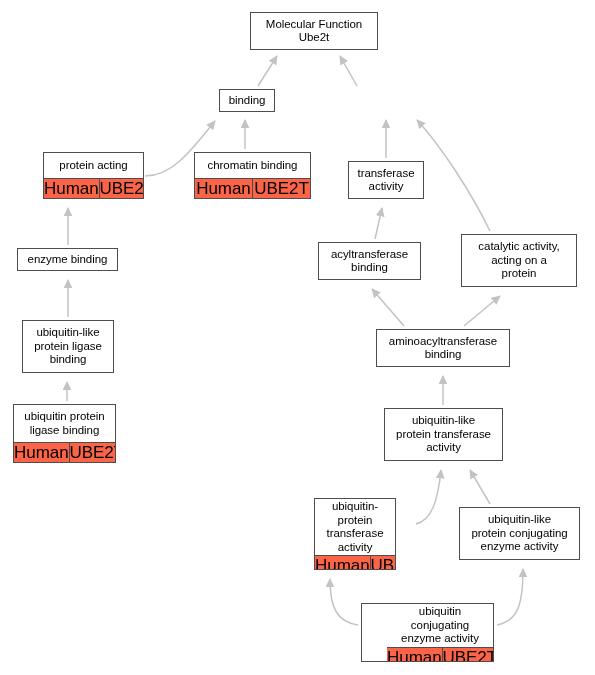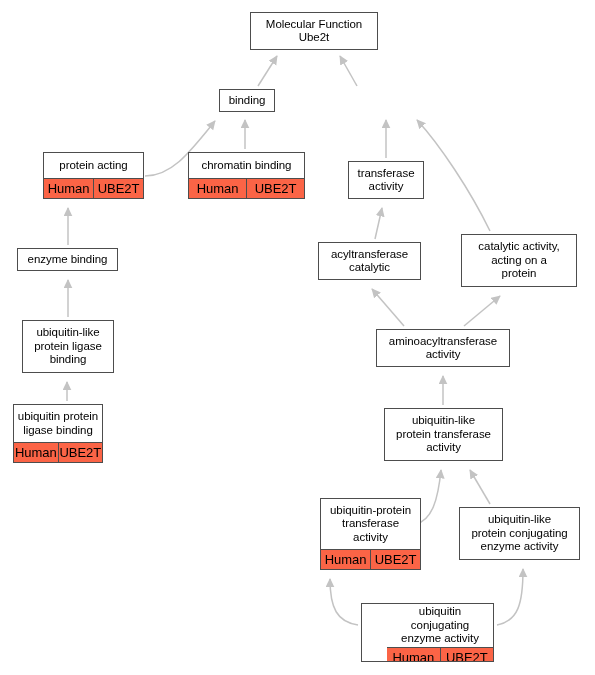--- a/index.html
+++ b/index.html
@@ -52,21 +52,21 @@
     border-top: 1.6px solid #4d4d4d;
     height: 19px;
   }
   .ev-cell {
     flex: 1 1 50%;
     display: flex;
     align-items: center;
     justify-content: center;
     background: #fb6446;
     color: #000000;
-    font-size: 13px;
+    font-size: 17px;
     line-height: 13px;
     letter-spacing: -0.05px;
   }
   .ev-cell + .ev-cell {
     border-left: 1.6px solid #4d4d4d;
   }
 </style>
 </head>
 <body>
 
@@ -102,66 +102,66 @@
     <div class="node" style="left: 219px; top: 89px; width: 56px; height: 23px; border-color: rgb(77, 77, 77);">
       <div class="node-title">binding</div>
     </div>
     <div class="node" style="left: 43px; top: 152px; width: 101px; height: 47px; border-color: rgb(77, 77, 77);">
       <div class="node-title">protein acting</div>
       <div class="node-evidence">
         <div class="ev-cell" style="background: rgb(251, 100, 70); border-color: rgb(77, 77, 77);">Human</div>
         <div class="ev-cell" style="background: rgb(251, 100, 70); border-color: rgb(77, 77, 77);">UBE2T</div>
       </div>
     </div>
-    <div class="node" style="left: 188px; top: 152px; width: 117px; height: 47px; border-color: rgb(77, 77, 77);">
+    <div class="node" style="left: 194px; top: 152px; width: 117px; height: 47px; border-color: rgb(77, 77, 77);">
       <div class="node-title">chromatin binding</div>
       <div class="node-evidence">
         <div class="ev-cell" style="background: rgb(251, 100, 70); border-color: rgb(77, 77, 77);">Human</div>
         <div class="ev-cell" style="background: rgb(251, 100, 70); border-color: rgb(77, 77, 77);">UBE2T</div>
       </div>
     </div>
     <div class="node" style="left: 348px; top: 161px; width: 76px; height: 38px; border-color: rgb(77, 77, 77);">
       <div class="node-title">transferase
 activity</div>
     </div>
     <div class="node" style="left: 318px; top: 242px; width: 103px; height: 38px; border-color: rgb(77, 77, 77);">
       <div class="node-title">acyltransferase
-catalytic</div>
+binding</div>
     </div>
     <div class="node" style="left: 461px; top: 234px; width: 116px; height: 53px; border-color: rgb(77, 77, 77);">
       <div class="node-title">catalytic activity,
 acting on a
 protein</div>
     </div>
     <div class="node" style="left: 17px; top: 248px; width: 101px; height: 23px; border-color: rgb(77, 77, 77);">
       <div class="node-title">enzyme binding</div>
     </div>
     <div class="node" style="left: 376px; top: 329px; width: 134px; height: 38px; border-color: rgb(77, 77, 77);">
       <div class="node-title">aminoacyltransferase
-activity</div>
+binding</div>
     </div>
     <div class="node" style="left: 22px; top: 320px; width: 92px; height: 53px; border-color: rgb(77, 77, 77);">
       <div class="node-title">ubiquitin-like
 protein ligase
 binding</div>
     </div>
     <div class="node" style="left: 384px; top: 408px; width: 119px; height: 53px; border-color: rgb(77, 77, 77);">
       <div class="node-title">ubiquitin-like
 protein transferase
 activity</div>
     </div>
-    <div class="node" style="left: 13px; top: 404px; width: 90px; height: 59px; border-color: rgb(77, 77, 77);">
+    <div class="node" style="left: 13px; top: 404px; width: 103px; height: 59px; border-color: rgb(77, 77, 77);">
       <div class="node-title">ubiquitin protein
 ligase binding</div>
       <div class="node-evidence">
         <div class="ev-cell" style="background: rgb(251, 100, 70); border-color: rgb(77, 77, 77);">Human</div>
         <div class="ev-cell" style="background: rgb(251, 100, 70); border-color: rgb(77, 77, 77);">UBE2T</div>
       </div>
     </div>
-    <div class="node" style="left: 314px; top: 498px; width: 101px; height: 72px; border-color: rgb(77, 77, 77); margin-left: 6px;">
+    <div class="node" style="left: 314px; top: 498px; width: 82px; height: 72px; border-color: rgb(77, 77, 77);">
       <div class="node-title">ubiquitin-protein
 transferase
 activity</div>
       <div class="node-evidence">
         <div class="ev-cell" style="background: rgb(251, 100, 70); border-color: rgb(77, 77, 77);">Human</div>
         <div class="ev-cell" style="background: rgb(251, 100, 70); border-color: rgb(77, 77, 77);">UBE2T</div>
       </div>
     </div>
     <div class="node" style="left: 459px; top: 507px; width: 121px; height: 53px; border-color: rgb(77, 77, 77);">
       <div class="node-title">ubiquitin-like

